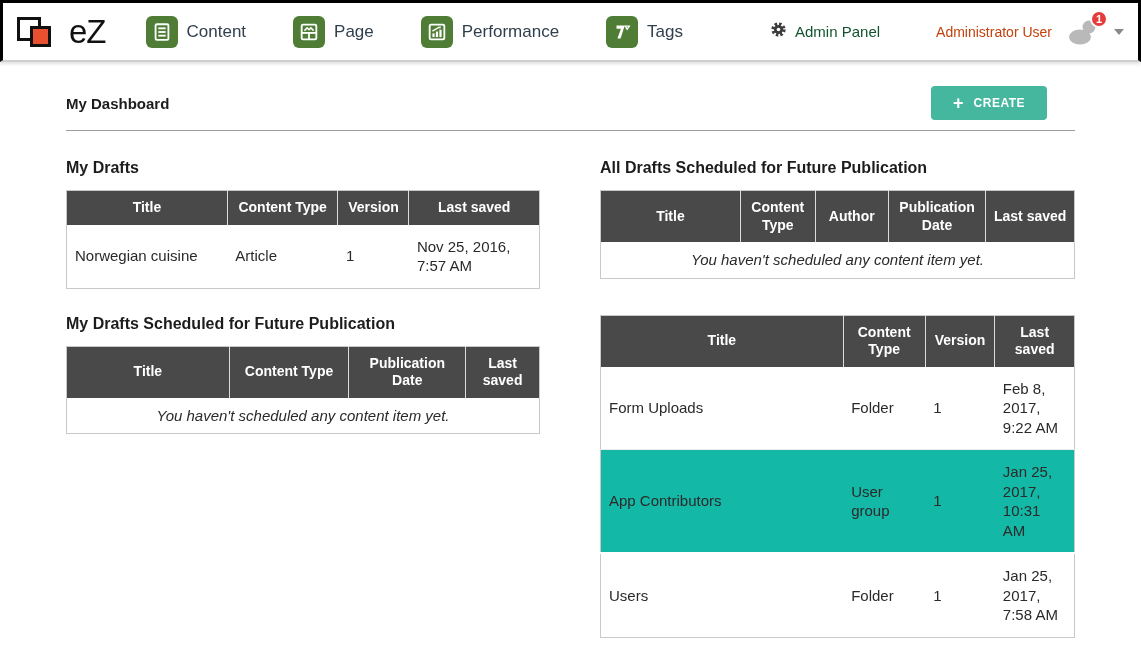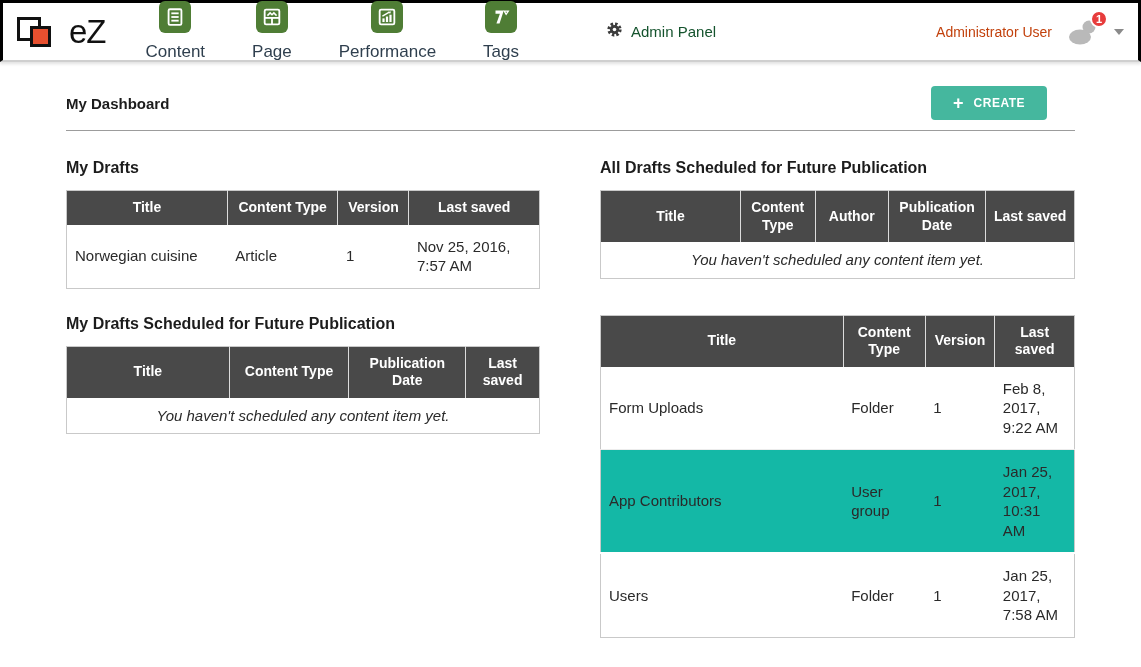--- a/index.html
+++ b/index.html
@@ -16,21 +16,21 @@
   }
   .logo { display:flex; align-items:center; gap:6px; cursor:pointer; }
   .logo-mark { position:relative; width:48px; height:42px; }
   .logo-sq-outline { position:absolute; left:2px; top:6px; width:24px; height:24px;
     border:3px solid #111; background:#fff; }
   .logo-sq-orange { position:absolute; left:15px; top:15px; width:21px; height:21px;
     border:3px solid #111; background:#e8502f; }
   .logo-text { font-size:33px; font-weight:500; color:#111; letter-spacing:-1px; }
 
   .nav { display:flex; align-items:center; margin-left:40px; }
-  .nav-item { display:flex; align-items:center; gap:9px; cursor:pointer; margin-right:47px;flex-direction:column; }
+  .nav-item { display:flex; align-items:center; gap:9px; cursor:pointer; margin-right:47px; }
   .nav-tile { width:32px; height:32px; border-radius:6px; background:#4f7d35;
     display:flex; align-items:center; justify-content:center; }
   .nav-tile svg { display:block; }
   .nav-label { font-size:17px; color:#2f3f4e; }
 
   .admin-panel { display:flex; align-items:center; gap:8px; cursor:pointer; margin-left:40px; }
   .admin-panel-label { font-size:15px; color:#14532d; }
 
   .user-area { margin-left:auto; display:flex; align-items:center; gap:14px; }
   .user-name { font-size:14px; color:#c2410c; }

